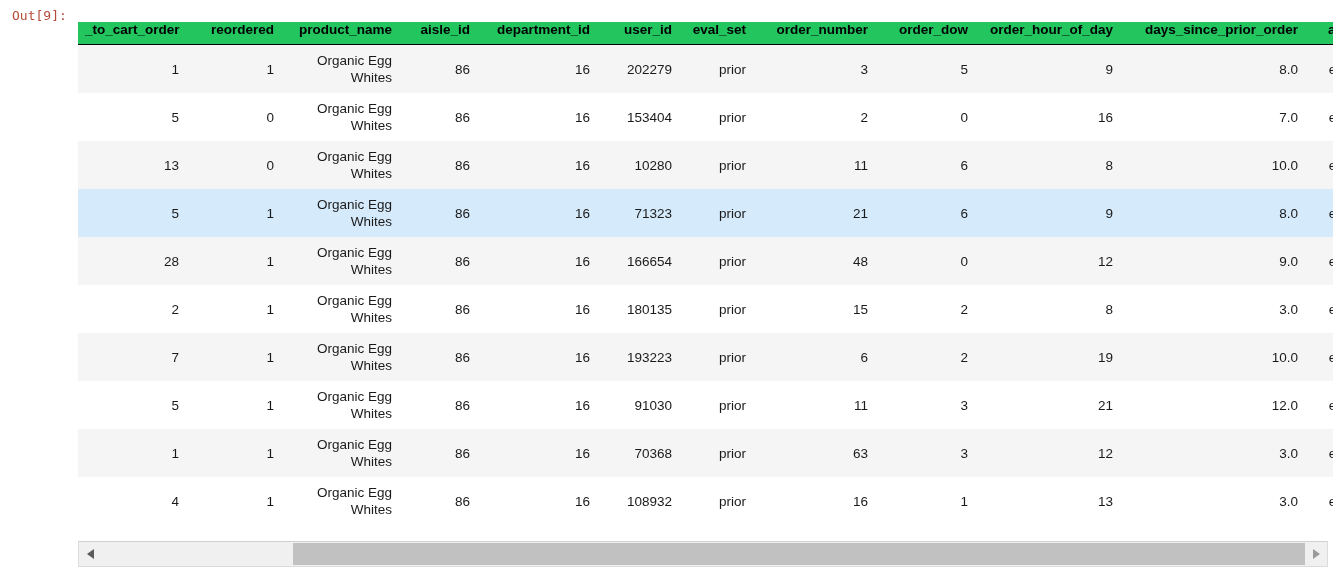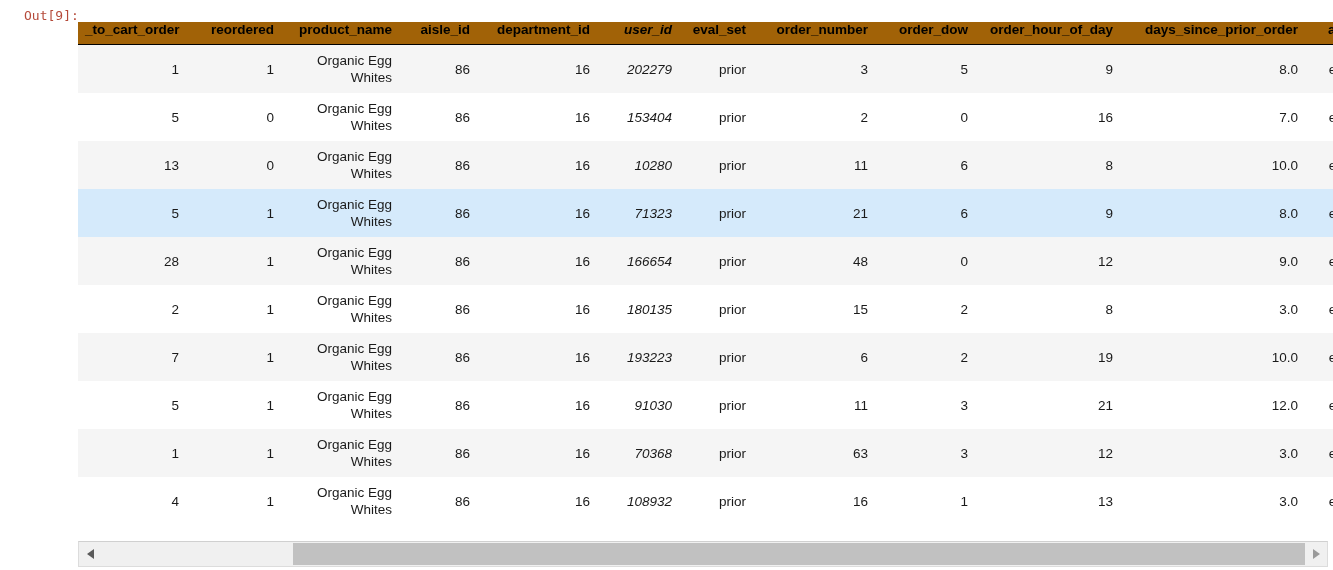--- a/index.html
+++ b/index.html
@@ -20,21 +20,21 @@
   #root {
     position: relative;
     width: 1333px;
     height: 570px;
     background: #ffffff;
   }
 
   
   .out-prompt {
     position: absolute;
-    left: 24px;
+    left: 12px;
     top: 8px;
     font-family: "DejaVu Sans Mono", "Liberation Mono", monospace;
     font-size: 13px;
     line-height: 16px;
     color: #b54a3a;
     white-space: pre;
     letter-spacing: 0px;
   }
 
   
@@ -70,21 +70,21 @@
   }
 
   table.dataframe thead th {
     font-weight: bold;
     font-size: 13.5px;
     text-align: right;
     vertical-align: bottom;
     padding: 0 8px 6px 8px;
     border-bottom: 1.6px solid #000000;
     white-space: nowrap;
-    background: #a16207;
+    background: #22c55e;
     color: #000000;
     line-height: 16px;
   }
 
   table.dataframe tbody td {
     text-align: right;
     vertical-align: middle;
     padding: 7px 8px;
     white-space: normal;
     line-height: 17px;
@@ -97,21 +97,21 @@
   table.dataframe tbody tr.odd  { background: #f5f5f5; }
   table.dataframe tbody tr.even { background: #ffffff; }
   table.dataframe tbody tr.hl   { background: #d5eafb; }
 
   
   .col-add   { width: 110px; }
   .col-reo   { width: 95px;  }
   .col-prod  { width: 118px; }
   .col-aisleid { width: 78px; margin-top: 45px; }
   .col-dept  { width: 120px; }
-  .col-user  { width: 82px; font-style: italic;  }
+  .col-user  { width: 82px;  }
   .col-eval  { width: 74px;  }
   .col-onum  { width: 122px; }
   .col-odow  { width: 100px; }
   .col-ohod  { width: 145px; }
   .col-days  { width: 185px; }
   .col-aisle { width: 60px;  }
 
   td.cell-prod  { text-align: right; }
   td.cell-eval  { text-align: right; margin-top: 45px; }
   td.cell-aisle { text-align: left; padding-left: 10px; }

